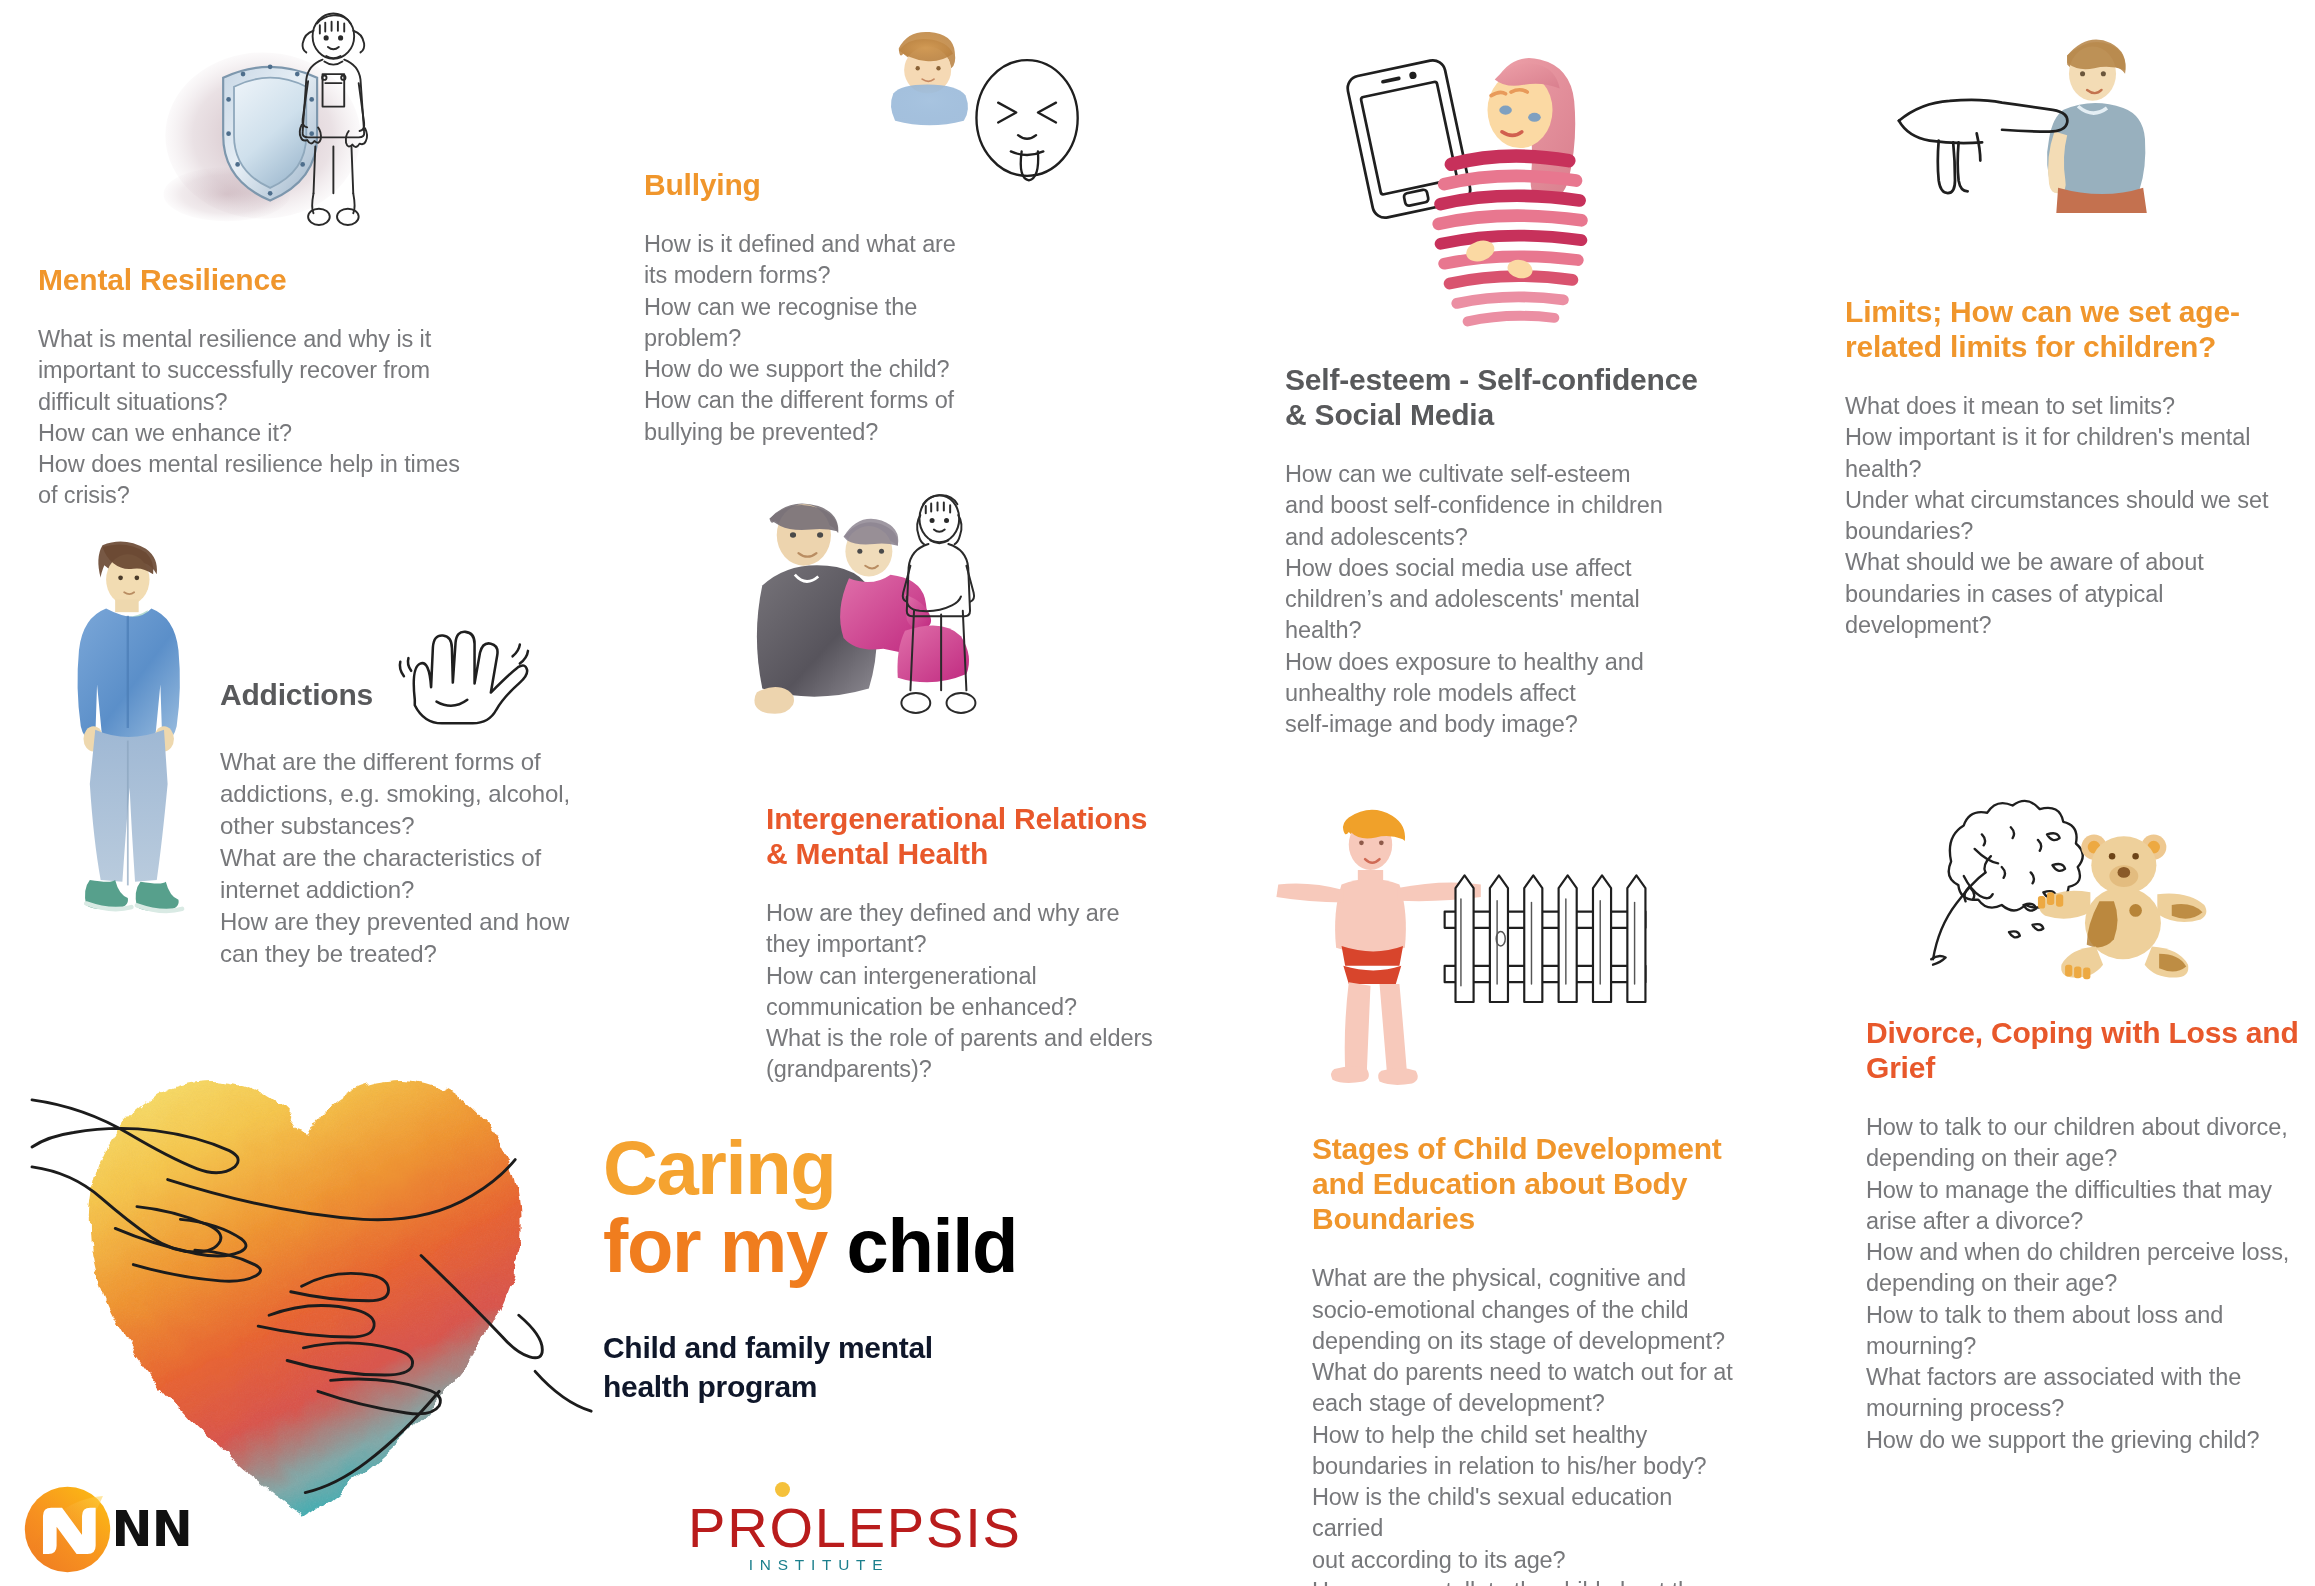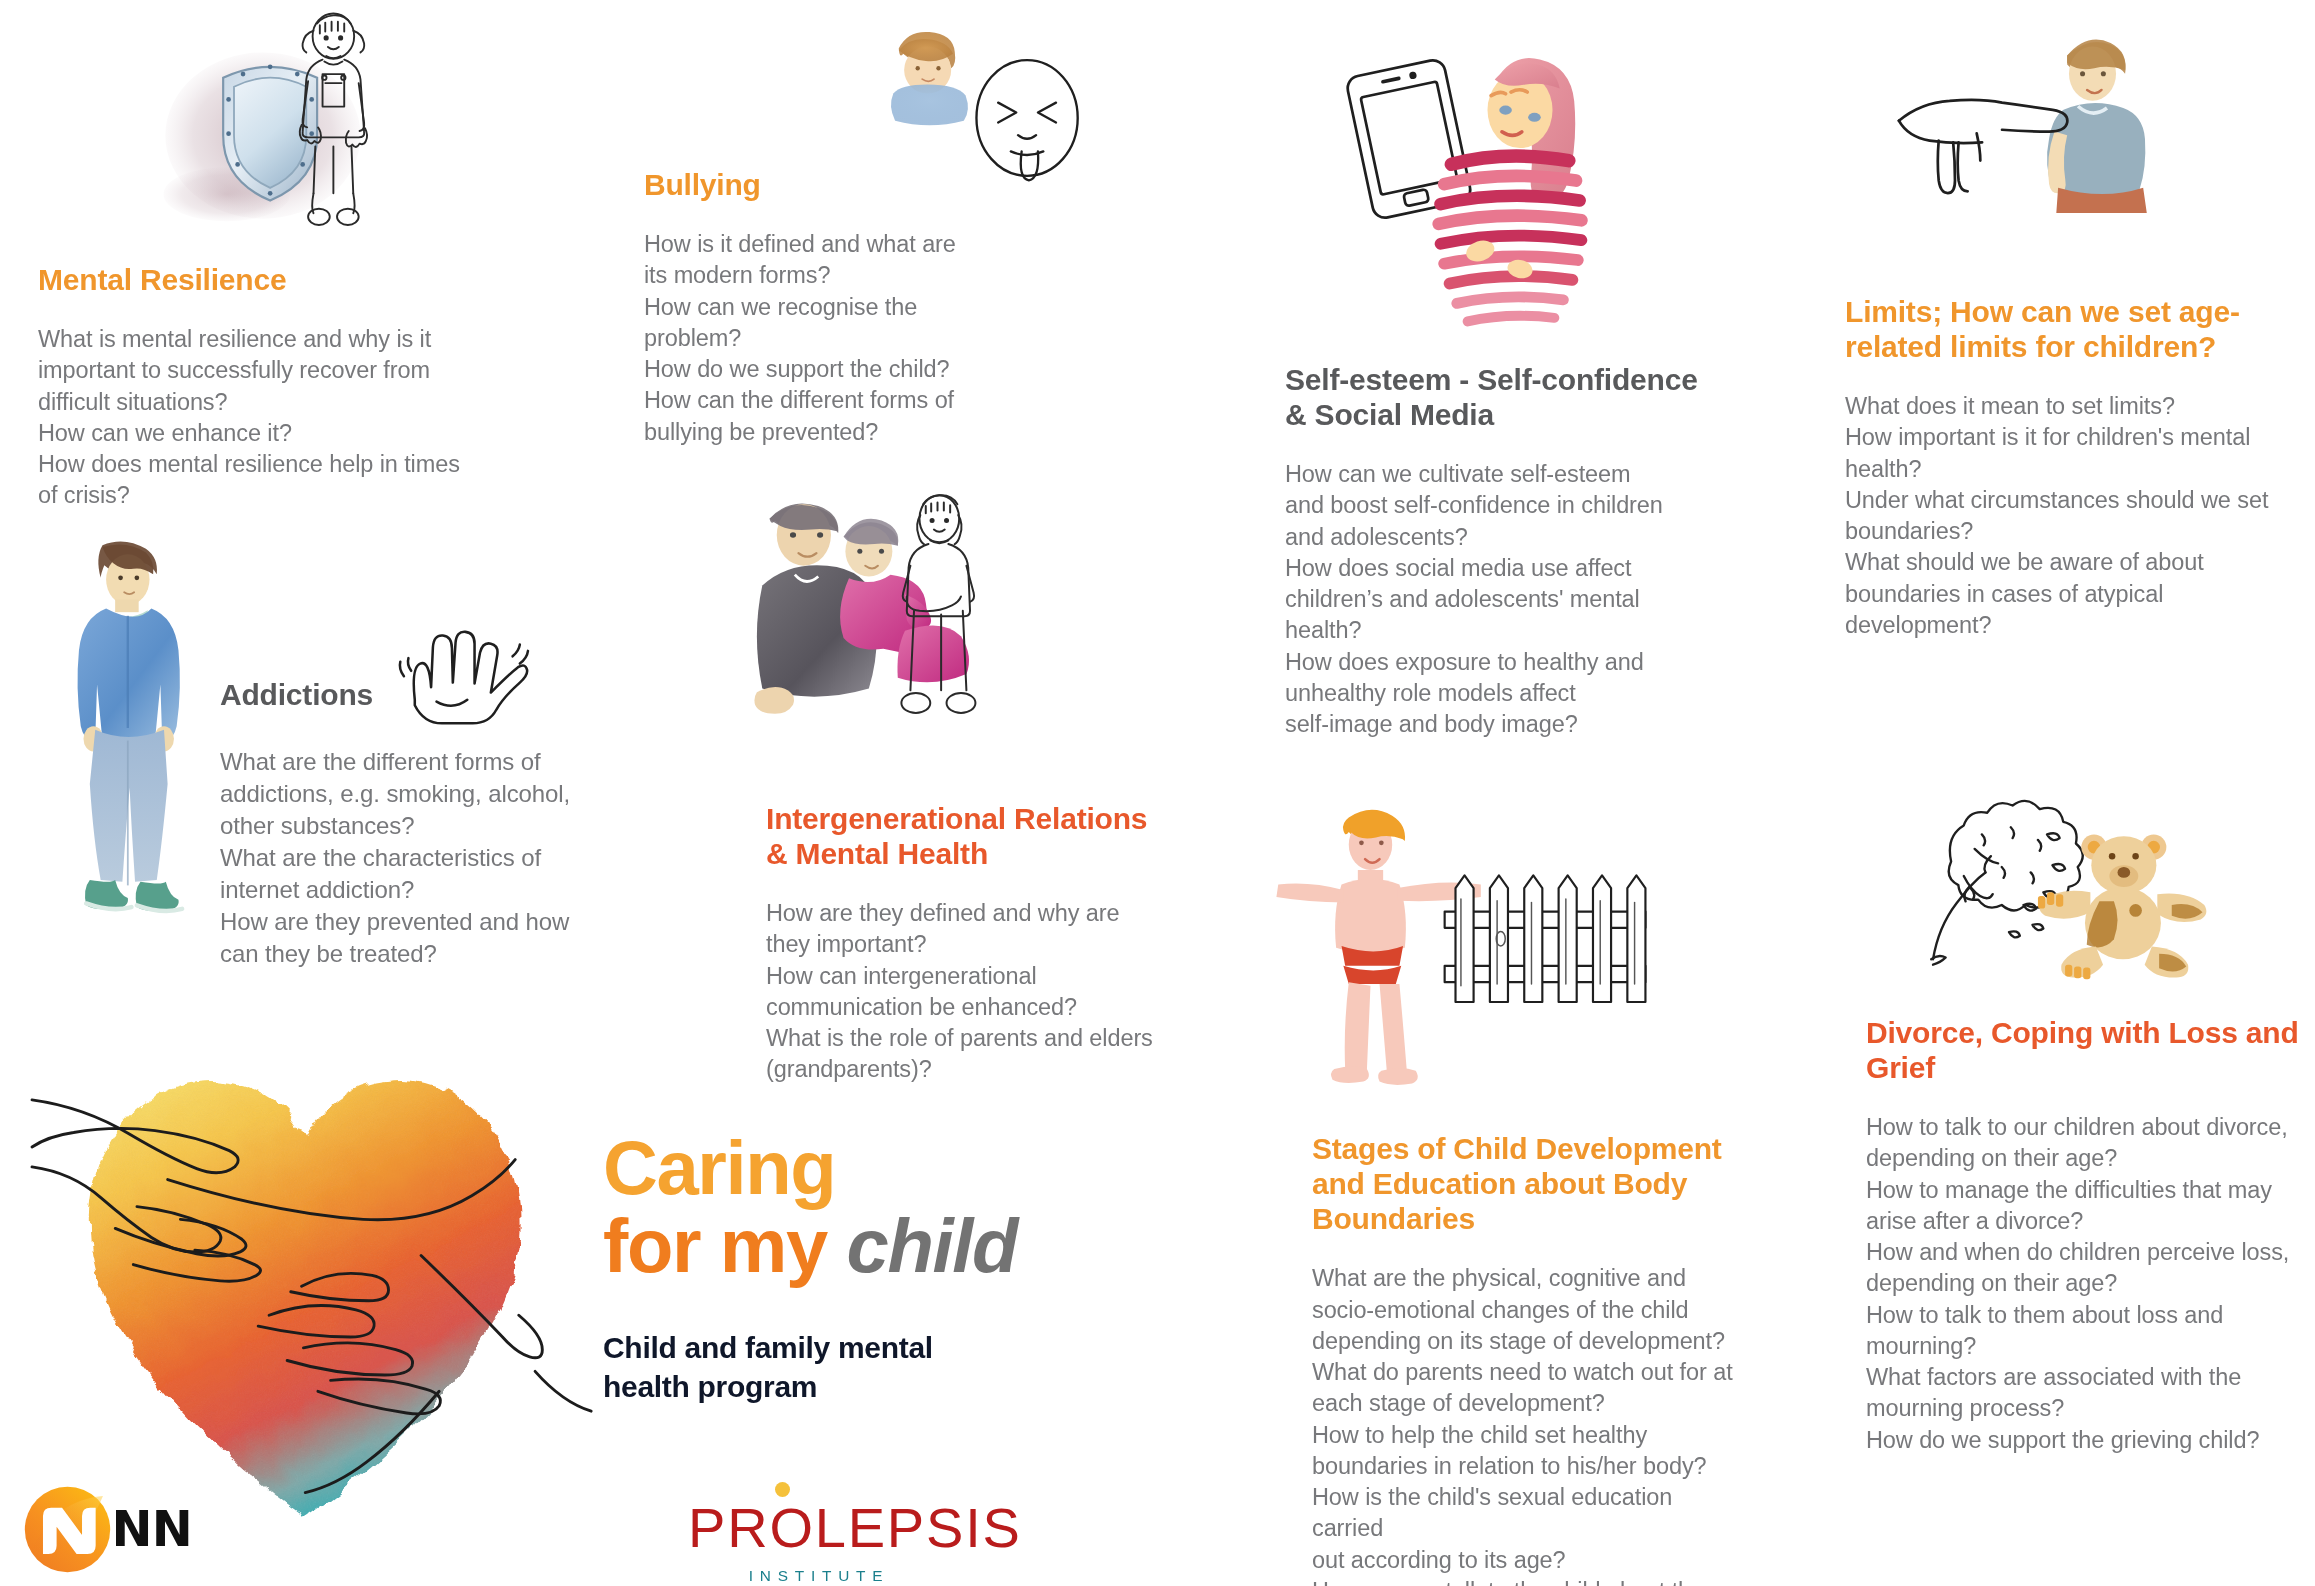--- a/index.html
+++ b/index.html
@@ -36,21 +36,21 @@
 
   
   #brand-title{
     font-weight:bold;
     font-size:76px;
     line-height:1.02;
     letter-spacing:-1.4px;
   }
   #brand-title .l1{color:#f5a330;display:block;}
   #brand-title .l2{color:#f07d1e;display:block;}
-  #brand-title .l2 .hot{color:#737373;font-style:italic;}
+  #brand-title .l2 .hot{color:#000000;}
   #brand-sub{
     font-weight:bold;
     font-size:30px;
     line-height:1.3;
     color:#0f172a;
     white-space:pre-line;
     margin-top:44px;
     letter-spacing:-0.3px;
   }
 
@@ -62,21 +62,21 @@
   }
 
   
   #prolepsis{text-align:center;}
   #prolepsis .pl-word{
     font-size:56px;font-weight:normal;color:#b91c1c;letter-spacing:1.8px;
     font-family:"Liberation Sans",sans-serif;
     position:relative;display:inline-block;line-height:1;
   }
   #prolepsis .pl-inst{
-    font-size:15.4px;color:#1b7f8c;letter-spacing:6.8px;margin-top:11px;
+    font-size:15.4px;color:#1b7f8c;letter-spacing:6.8px;
   }
   #prolepsis .pl-dot{
     position:absolute;width:15.4px;height:15.4px;border-radius:50%;
     background:#f5c13b;left:87px;top:-18px;
   }
 
   svg{display:block;overflow:visible;}
 </style>
 </head>
 <body>

